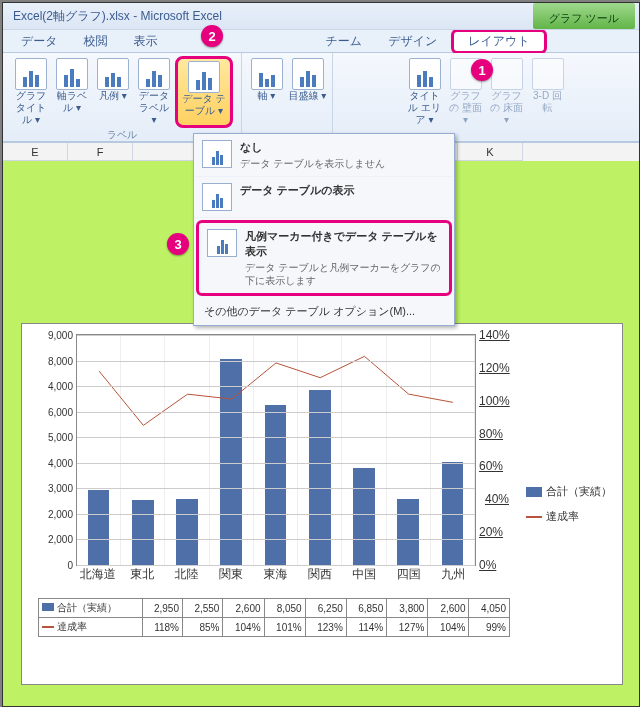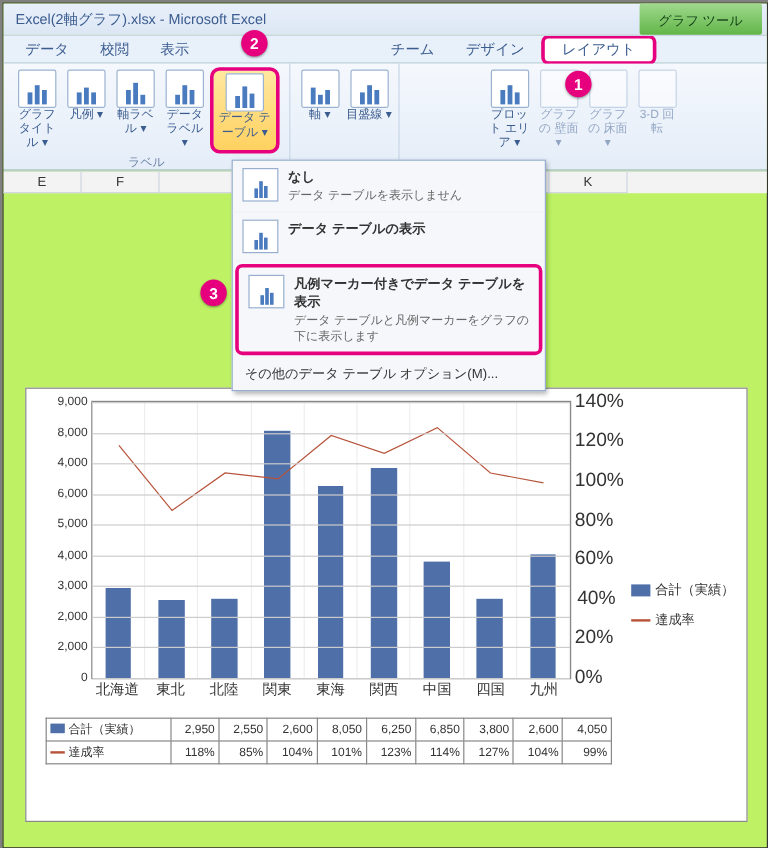--- a/index.html
+++ b/index.html
@@ -248,21 +248,21 @@
   .sw-line{width:16px;height:2px;background:#b8533b;position:relative;}
   .plot{
     position:relative;
     height:230px;
     border:1px solid #888;
     margin-left:44px;
     margin-right:40px;
   }
   .ygrid{position:absolute;left:0;right:0;border-top:1px solid #ccc;}
   .ylabel{position:absolute;left:-44px;width:40px;text-align:right;font-size:10px;transform:translateY(-50%);}
-  .y2label{position:absolute;right:-40px;width:36px;text-align:left;font-size:16px;transform:translateY(-50%);}
+  .y2label{position:absolute;right:-40px;width:36px;text-align:left;font-size:12px;transform:translateY(-50%);text-decoration:underline;}
   .bars{position:absolute;left:0;right:0;bottom:0;top:0;display:flex;}
   .barcell{flex:1;position:relative;border-right:1px solid #eee;}
   .bar{position:absolute;bottom:0;left:25%;right:25%;background:#4f6fa8;}
   .line-svg{position:absolute;left:0;top:0;width:100%;height:100%;}
   .xaxis{display:flex;margin-left:44px;margin-right:40px;height:30px;}
   .xcell{flex:1;text-align:center;font-size:12px;padding-top:3px;line-height:11px;border-right:1px solid transparent;}
   .dtable{margin:2px 6px 6px 6px;border-collapse:collapse;width:calc(100% - 12px);font-size:10px;}
   .dtable td,.dtable th{border:1px solid #888;padding:2px 3px;text-align:right;}
   .dtable .lbl{text-align:left;white-space:nowrap;}
 </style>
@@ -293,36 +293,36 @@
           <div class="ricon">
               <span style="height:10px"></span>
               <span style="height:16px"></span>
               <span style="height:12px"></span>
             </div>
           <span>グラフ
 タイトル ▾</span>
         </div>
         <div class="rbtn">
           <div class="ricon">
+              <span style="height:12px"></span>
+              <span style="height:18px"></span>
+              <span style="height:8px"></span>
+            </div>
+          <span>軸ラベル ▾</span>
+        </div>
+        <div class="rbtn">
+          <div class="ricon">
               <span style="height:10px"></span>
               <span style="height:14px"></span>
               <span style="height:10px"></span>
             </div>
           <span>凡例 ▾</span>
         </div>
         <div class="rbtn">
           <div class="ricon">
-              <span style="height:12px"></span>
-              <span style="height:18px"></span>
-              <span style="height:8px"></span>
-            </div>
-          <span>軸ラベル ▾</span>
-        </div>
-        <div class="rbtn">
-          <div class="ricon">
               <span style="height:8px"></span>
               <span style="height:16px"></span>
               <span style="height:12px"></span>
             </div>
           <span>データ
 ラベル ▾</span>
         </div>
         <div class="rbtn sel">
           <div class="ricon">
               <span style="height:10px"></span>
@@ -356,21 +356,21 @@
       </div>
     </div>
     <div class="ribbon-group" style="flex:1;border-right:none">
       <div class="ribbon-btns">
         <div class="rbtn">
           <div class="ricon">
               <span style="height:12px"></span>
               <span style="height:16px"></span>
               <span style="height:10px"></span>
             </div>
-          <span>プロット
+          <span>タイトル
 エリア ▾</span>
         </div>
         <div class="rbtn dis">
           <div class="ricon"></div>
           <span>グラフの
 壁面 ▾</span>
         </div>
         <div class="rbtn dis">
           <div class="ricon"></div>
           <span>グラフの

